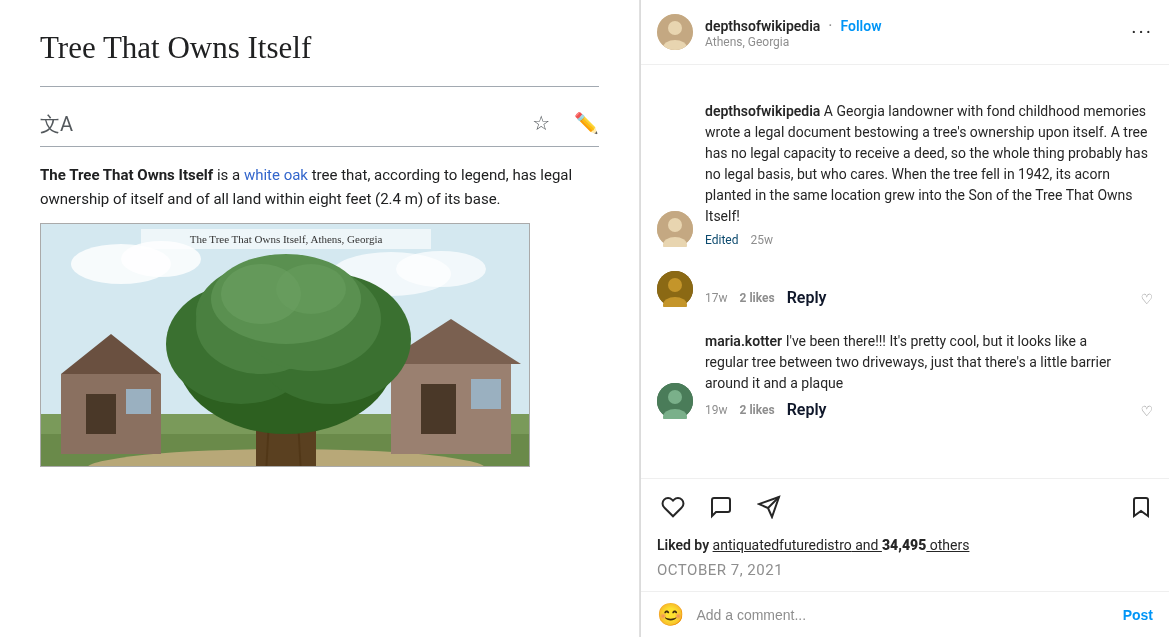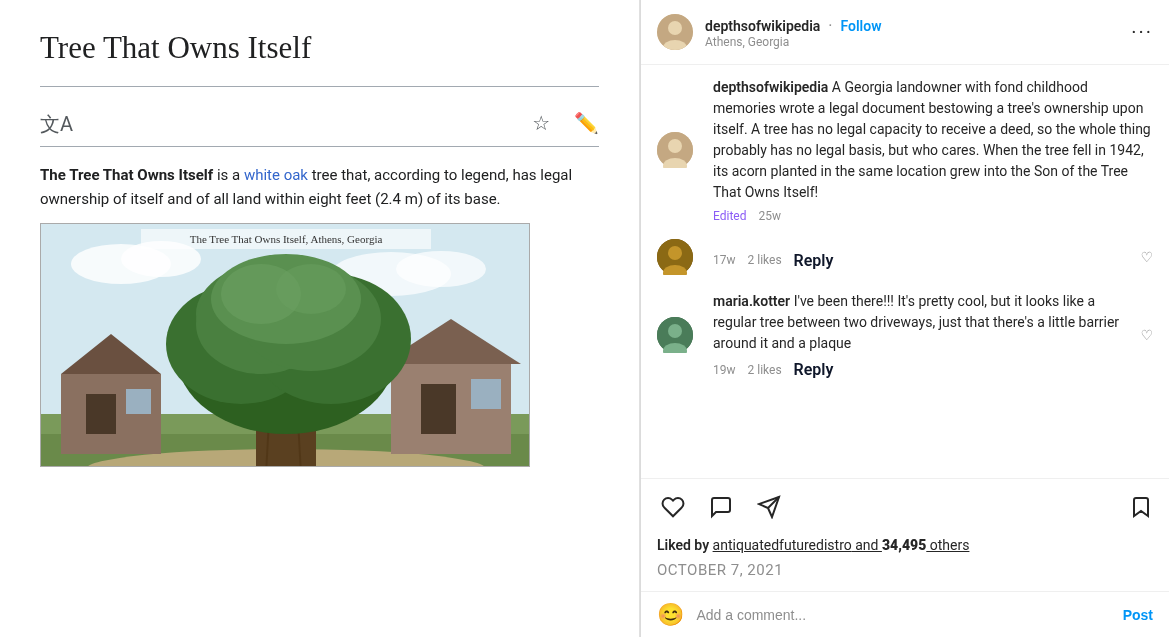--- a/index.html
+++ b/index.html
@@ -145,23 +145,24 @@
 
     
     .ig-comments {
       flex: 1;
       overflow-y: auto;
       padding: 12px 16px;
     }
 
     .ig-comment {
       display: flex;
-      gap: 20px;
+      gap: 12px;
       margin-bottom: 16px;
-      align-items: center;
+      align-items: flex-end;
+      margin-top: 24px;
     }
 
     .comment-avatar {
       width: 36px;
       height: 36px;
       border-radius: 50%;
       flex-shrink: 0;
       background: #ddd;
     }
 
@@ -199,33 +200,33 @@
     }
 
     .comment-time {
       font-size: 12px;
       color: #8e8e8e;
     }
 
     .comment-likes-count {
       font-size: 12px;
       color: #8e8e8e;
-      font-weight: 400;
+      font-weight: 700;
     }
 
     .comment-reply {
       font-size: 16px;
       color: #0f172a;
       font-weight: 600;
       cursor: pointer;
     }
 
     .comment-edited {
       font-size: 12px;
-      color: #8b5cf6;
+      color: #0c4a6e;
     }
 
     .comment-heart {
       margin-left: auto;
       color: #8e8e8e;
       font-size: 14px;
       cursor: pointer;
     }
 
     .ig-mention {

